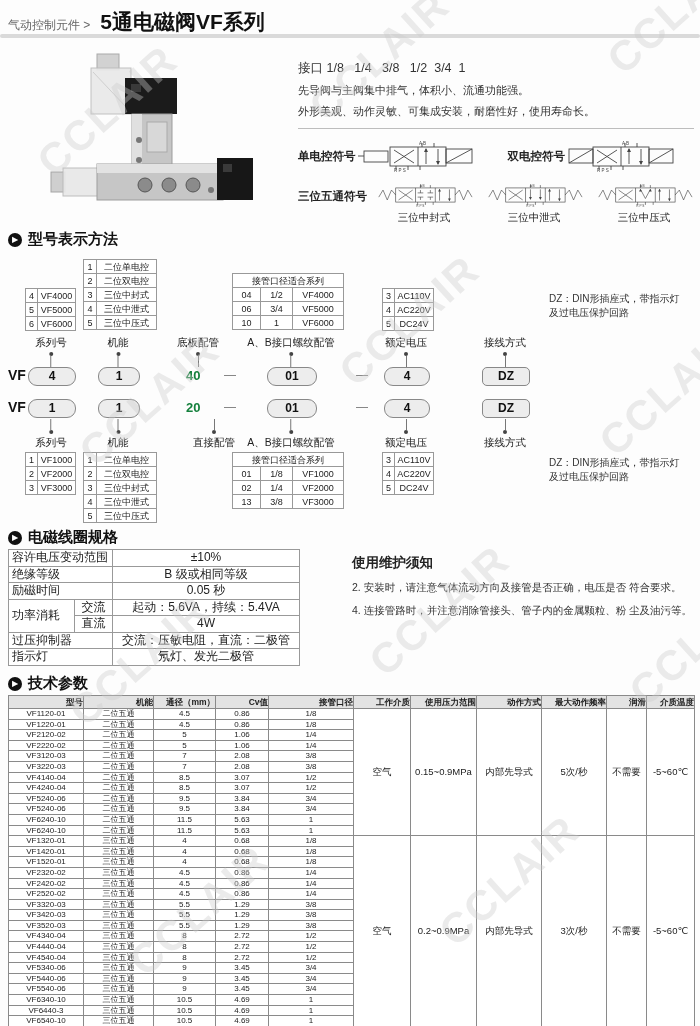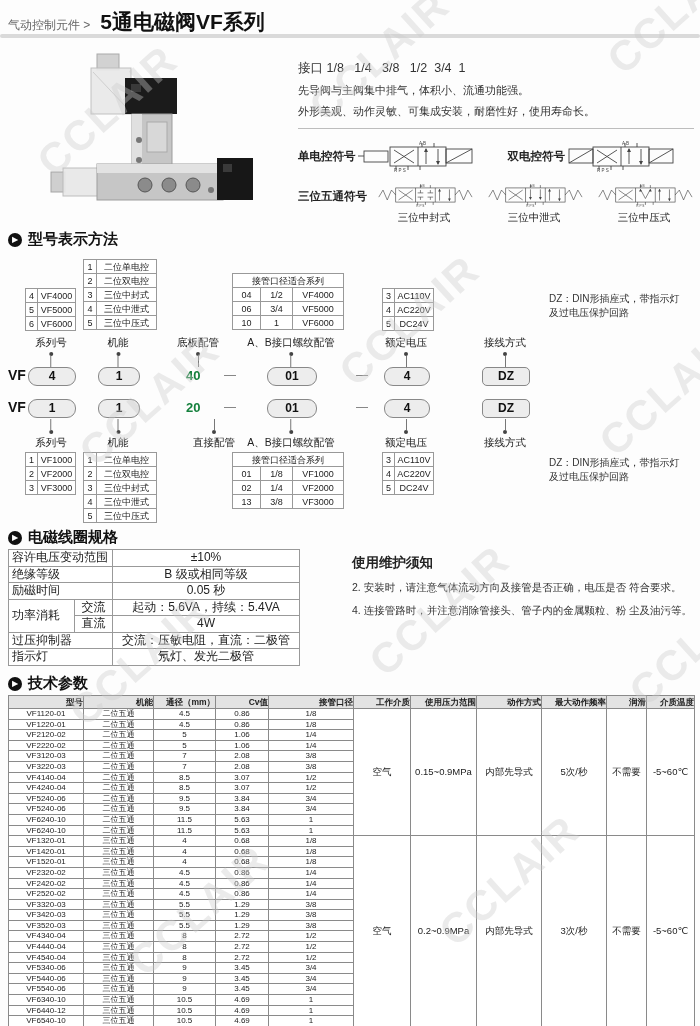--- a/index.html
+++ b/index.html
@@ -840,21 +840,21 @@
         <td>3/4</td>
       </tr>
       <tr>
         <td>VF6340-10</td>
         <td>三位五通</td>
         <td>10.5</td>
         <td>4.69</td>
         <td>1</td>
       </tr>
       <tr>
-        <td>VF6440-12</td>
+        <td>VF6440-3</td>
         <td>三位五通</td>
         <td>10.5</td>
         <td>4.69</td>
         <td>1</td>
       </tr>
       <tr>
         <td>VF6540-10</td>
         <td>三位五通</td>
         <td>10.5</td>
         <td>4.69</td>

